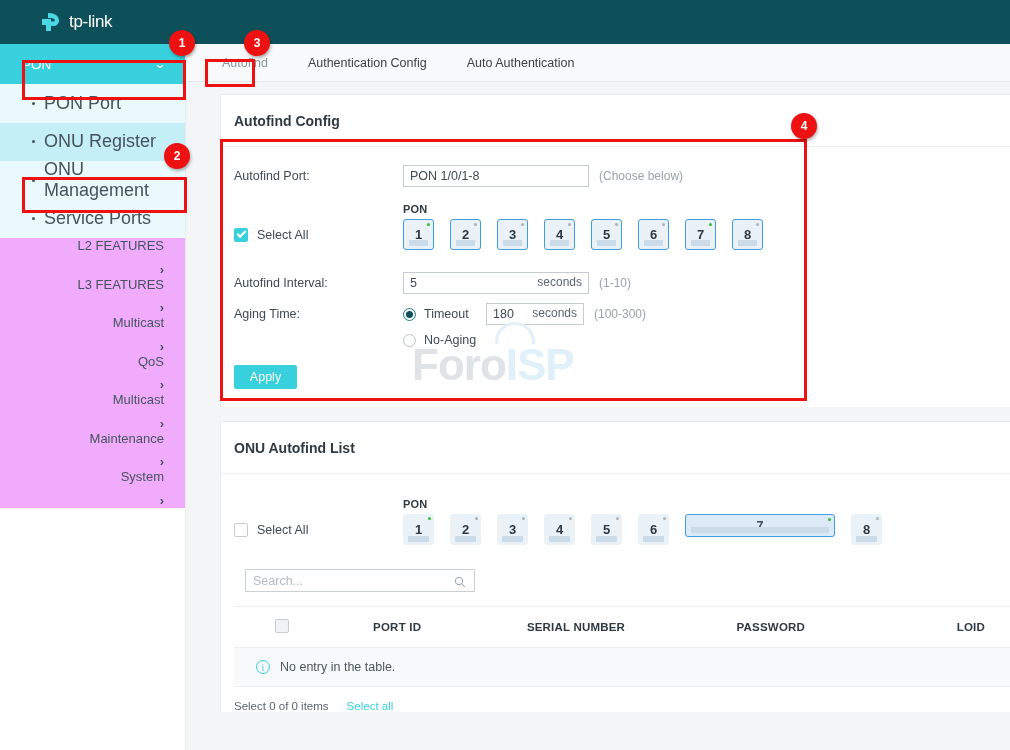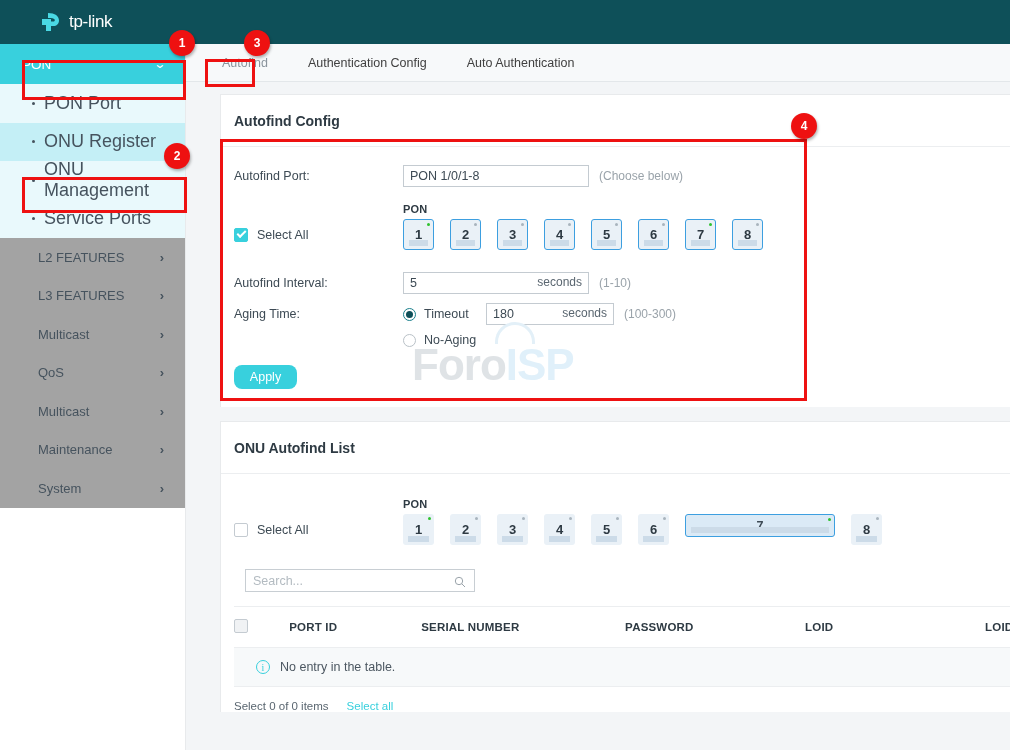--- a/index.html
+++ b/index.html
@@ -40,22 +40,22 @@
   .sub-item {
     height: 38.5px; display: flex; align-items: center;
     padding-left: 32px; font-size: 18px; color: #46535e;
   }
   .sub-item .dot {
     width: 3px; height: 3px; background: #46535e; border-radius: 50%;
     margin-right: 9px; flex: 0 0 auto;
   }
   .sub-item.active { background: #c4eff6; }
   .nav-item {
-    height: 38.5px; display: flex; align-items: center; justify-content: space-between;
-    padding: 0 21px 0 38px; font-size: 13px; color: #46535e; background:#a3a3a3;
+    height: 38.5px; display: flex; align-items: flex-end; justify-content: space-between;
+    padding: 0 21px 0 38px; font-size: 13px; color: #46535e; background:#f0abfc;flex-direction:column;
   }
   .nav-item .arrow { color:#46535e; font-size: 13px; font-weight: bold; }
 
   
   .content {
     position: absolute; left: 186px; top: 44px; width: 824px; height: 706px;
     background: #f3f5f7;
   }
   .tabbar {
     height: 38px; background: #f7f9fa; border-bottom: 1px solid #e3e7ea;
@@ -132,21 +132,21 @@
     background: #a9b4bd;
   }
   .port .led.green { background: #2fc22f; }
   .port::after {
     content: ""; position: absolute; left: 5px; right: 5px; bottom: 3px; height: 6px;
     background: #ccdbe8;
   }
 
   .btn-apply {
     background: #38d0dd; color: #fff; font-size: 12.5px;
-    width: 63px; height: 24px; border: none; border-radius: 8px;
+    width: 63px; height: 24px; border: none; border-radius: 2px;
     display: flex; align-items: center; justify-content: center;
     font-family: "Liberation Sans", sans-serif;
   }
 
   
   .sel {
     position: relative; width: 150px; height: 23px; border: 1px solid #c8ced3;
     background: #fff; font-size: 12.5px; color: #3d4a54;
     display: flex; align-items: center; padding: 0 7px;
   }
@@ -163,21 +163,21 @@
   .search .ph { font-size: 12.5px; color: #b3bbc1; }
   .search .mag {
     position: absolute; right: 8px; top: 4px;
   }
 
   
   table { border-collapse: collapse; width: 100%; }
   thead th {
     font-size: 11.5px; font-weight: bold; color: #2e3a43; letter-spacing: .2px;
     padding: 12px 0 12px 0; border-top: 1px solid #eceef0; border-bottom: 1px solid #eceef0;
-    text-align: left;
+    text-align: right;
   }
   .empty-row td {
     background: #f7f9fa; padding: 12px 0 12px 22px; font-size: 12.5px; color: #4c5761;
     border-bottom: 1px solid #eceef0;
   }
   .empty-inner { display: flex; align-items: center; }
   .info-ico {
     width: 14px; height: 14px; border-radius: 50%; border: 1px solid #38d0dd;
     color: #38d0dd; font-size: 10px; display: inline-flex; align-items: center;
     justify-content: center; margin-right: 10px; font-family: "Liberation Serif", serif;
@@ -353,21 +353,21 @@
             <span class="unit">seconds</span>
           </div>
           <div class="hint">(1-10)</div>
         </div>
 
         <div class="row" style="margin-bottom:8px;">
           <div class="lbl">Aging Time:</div>
           <span class="radio on"></span>
           <span class="radio-label" style="width:62px;">Timeout</span>
           <div class="unit-wrap">
-            <div class="txtinput" style="width:128px;">180</div>
+            <div class="txtinput" style="width:98px;">180</div>
             <span class="unit">seconds</span>
           </div>
           <div class="hint">(100-300)</div>
         </div>
 
         <div class="row" style="margin-bottom:18px;">
           <div class="lbl"></div>
           <span class="radio"></span>
           <span class="radio-label">No-Aging</span>
         </div>

